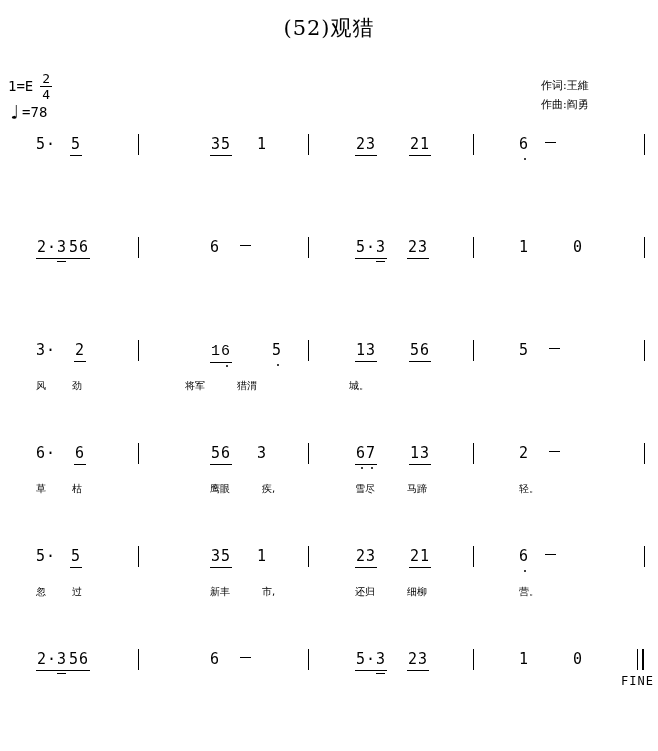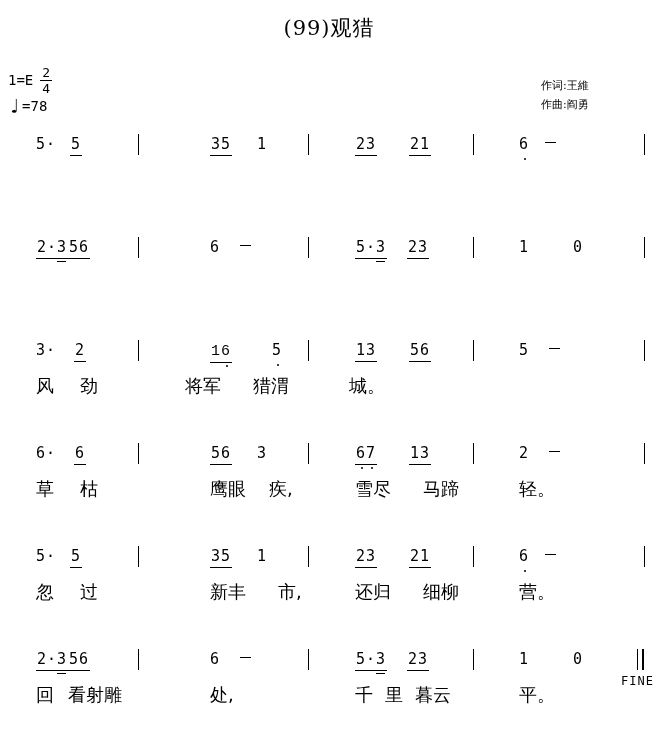--- a/index.html
+++ b/index.html
@@ -9,21 +9,21 @@
     overflow:hidden;
   }
   
   .title{
     position:absolute;top:14px;left:0;width:100%;margin:0;
     text-align:center;font-size:21px;font-weight:normal;
     font-family:"DejaVu Serif","Liberation Serif",serif;
     letter-spacing:1px;
   }
   
-  .keysig{position:absolute;left:8px;top:64px;font-size:14px;}
+  .keysig{position:absolute;left:8px;top:70px;font-size:14px;}
   .ks-top{display:flex;align-items:center;height:32px;}
   .frac{display:inline-flex;flex-direction:column;align-items:center;margin-left:7px;font-size:13px;line-height:13px;}
   .frac .num{border-bottom:1px solid #000;padding:0 2px 1px 2px;}
   .frac .den{padding-top:1px;}
   .tempo{display:flex;align-items:center;height:20px;margin-top:0px;}
   .qnote{font-size:20px;line-height:18px;margin-right:2px;}
   
   .credits{position:absolute;left:541px;top:76px;font-size:11px;line-height:19px;
     font-family:"DejaVu Sans","Liberation Sans",sans-serif;}
   
@@ -38,30 +38,30 @@
   .mrow{display:flex;align-items:baseline;}
   .group{display:inline-block;margin-right:24px;white-space:nowrap;}
   .group.u1{border-bottom:1px solid #000;padding:0 1px 2px 1px;}
   .note{position:relative;display:inline-block;letter-spacing:1px;}
   .note.u2::after{content:"";position:absolute;left:0;right:1px;bottom:-6px;height:1px;background:#000;}
   .note.ld::before{content:"";position:absolute;left:45%;bottom:-7px;width:2px;height:2px;background:#000;border-radius:50%;}
   .dash{display:inline-block;width:11px;height:1px;background:#000;vertical-align:6px;}
   .barline{position:absolute;top:-2px;width:1px;height:21px;background:#000;}
   .barline.thick{width:2px;}
   .lyrics-line{position:absolute;top:36px;left:0;width:542px;display:flex;
-    font-size:18px;line-height:16px;font-family:"DejaVu Sans","Liberation Sans",sans-serif;align-items:center;}
+    font-size:10px;line-height:16px;font-family:"DejaVu Sans","Liberation Sans",sans-serif;align-items:center;}
   .lyric{display:inline-block;white-space:nowrap;}
   .fine{position:absolute;top:23px;font-size:12px;letter-spacing:1px;}
 </style>
 </head>
 <body>
 
 <div class="page">
 
-  <h1 class="title">(99)观猎</h1>
+  <h1 class="title">(52)观猎</h1>
 
   <div class="keysig">
     <div class="ks-top">
       <span>1=E</span>
       <span class="frac">
         <span class="num">2</span>
         <span class="den">4</span>
       </span>
     </div>
     <div class="tempo">
@@ -167,21 +167,21 @@
             <span class="group u1" style="margin-right: 32px;"><span class="note ld">6</span><span class="note ld">7</span></span>
             <span class="group u1"><span class="note">13</span></span>
           </div>
           <div class="measure mrow m3">
             <span class="group" style="margin-right: 20px;"><span class="note">2</span></span>
             <span class="group"><span class="dash"></span></span>
           </div>
         </div>
         <div class="lyrics-line">
           <div class="measure m0"><span class="lyric" style="margin-right: 26px;">草</span><span class="lyric">枯</span></div>
-          <div class="measure m1"><span class="lyric" style="margin-right: 23px;">鹰眼</span><span class="lyric">疾,</span></div>
+          <div class="measure m1"><span class="lyric" style="margin-right: 32px;">鹰眼</span><span class="lyric">疾,</span></div>
           <div class="measure m2"><span class="lyric" style="margin-right: 32px;">雪尽</span><span class="lyric">马蹄</span></div>
           <div class="measure m3"><span class="lyric">轻。</span></div>
         </div>
         <div class="barline" style="left: 138px;"></div>
         <div class="barline" style="left: 308px;"></div>
         <div class="barline" style="left: 473px;"></div>
         <div class="barline" style="left: 644px;"></div>
       </div>
       <div class="row" style="top: 548px;">
         <div class="notes">
@@ -225,26 +225,20 @@
           </div>
           <div class="measure mrow m2">
             <span class="group u1" style="margin-right: 20px;"><span class="note">5·</span><span class="note u2">3</span></span>
             <span class="group u1"><span class="note">23</span></span>
           </div>
           <div class="measure mrow m3">
             <span class="group" style="margin-right: 44px;"><span class="note">1</span></span>
             <span class="group"><span class="note">0</span></span>
           </div>
         </div>
-        <div class="lyrics-line">
-          <div class="measure m0"><span class="lyric" style="margin-right: 14px;">回</span><span class="lyric">看射雕</span></div>
-          <div class="measure m1"><span class="lyric">处,</span></div>
-          <div class="measure m2"><span class="lyric" style="margin-right: 12px;">千</span><span class="lyric" style="margin-right: 12px;">里</span><span class="lyric">暮云</span></div>
-          <div class="measure m3"><span class="lyric">平。</span></div>
-        </div>
         <div class="barline" style="left: 138px;"></div>
         <div class="barline" style="left: 308px;"></div>
         <div class="barline" style="left: 473px;"></div>
         <div class="barline" style="left: 637px;"></div>
         <div class="barline thick" style="left: 642px;"></div>
         <div class="fine" style="left: 621px;">FINE</div>
       </div>
     </div>
 
 </div>

